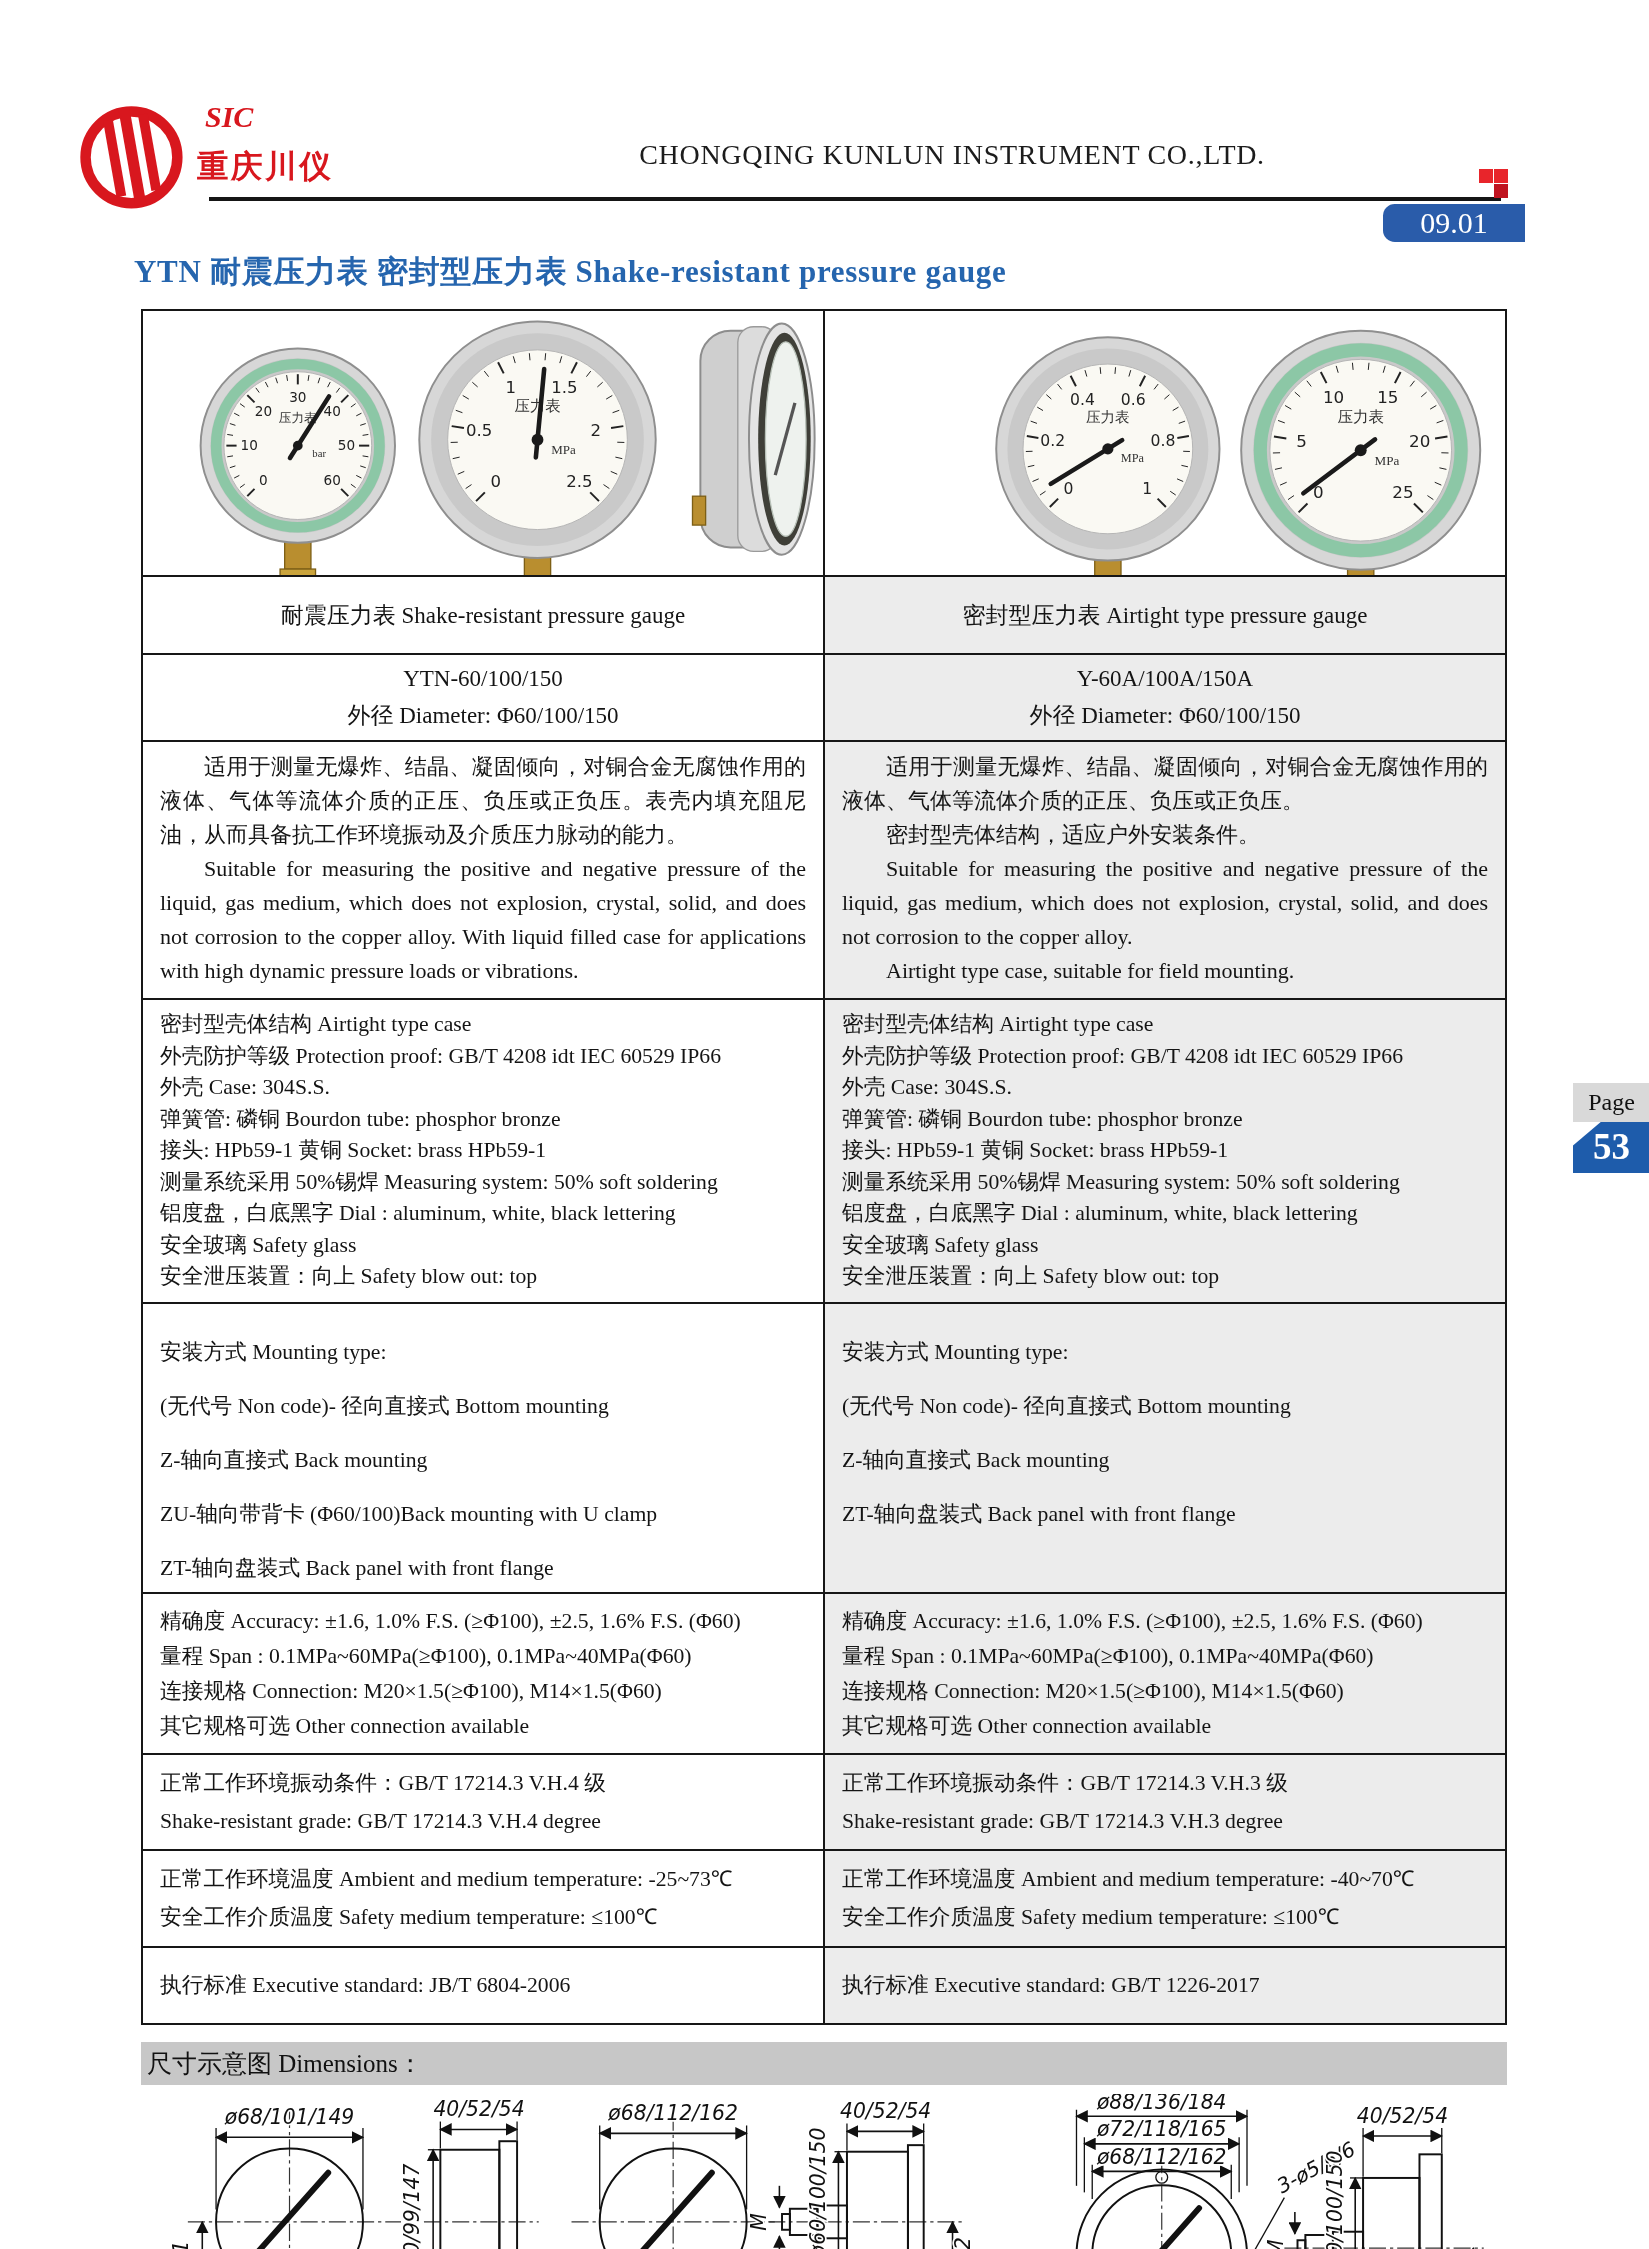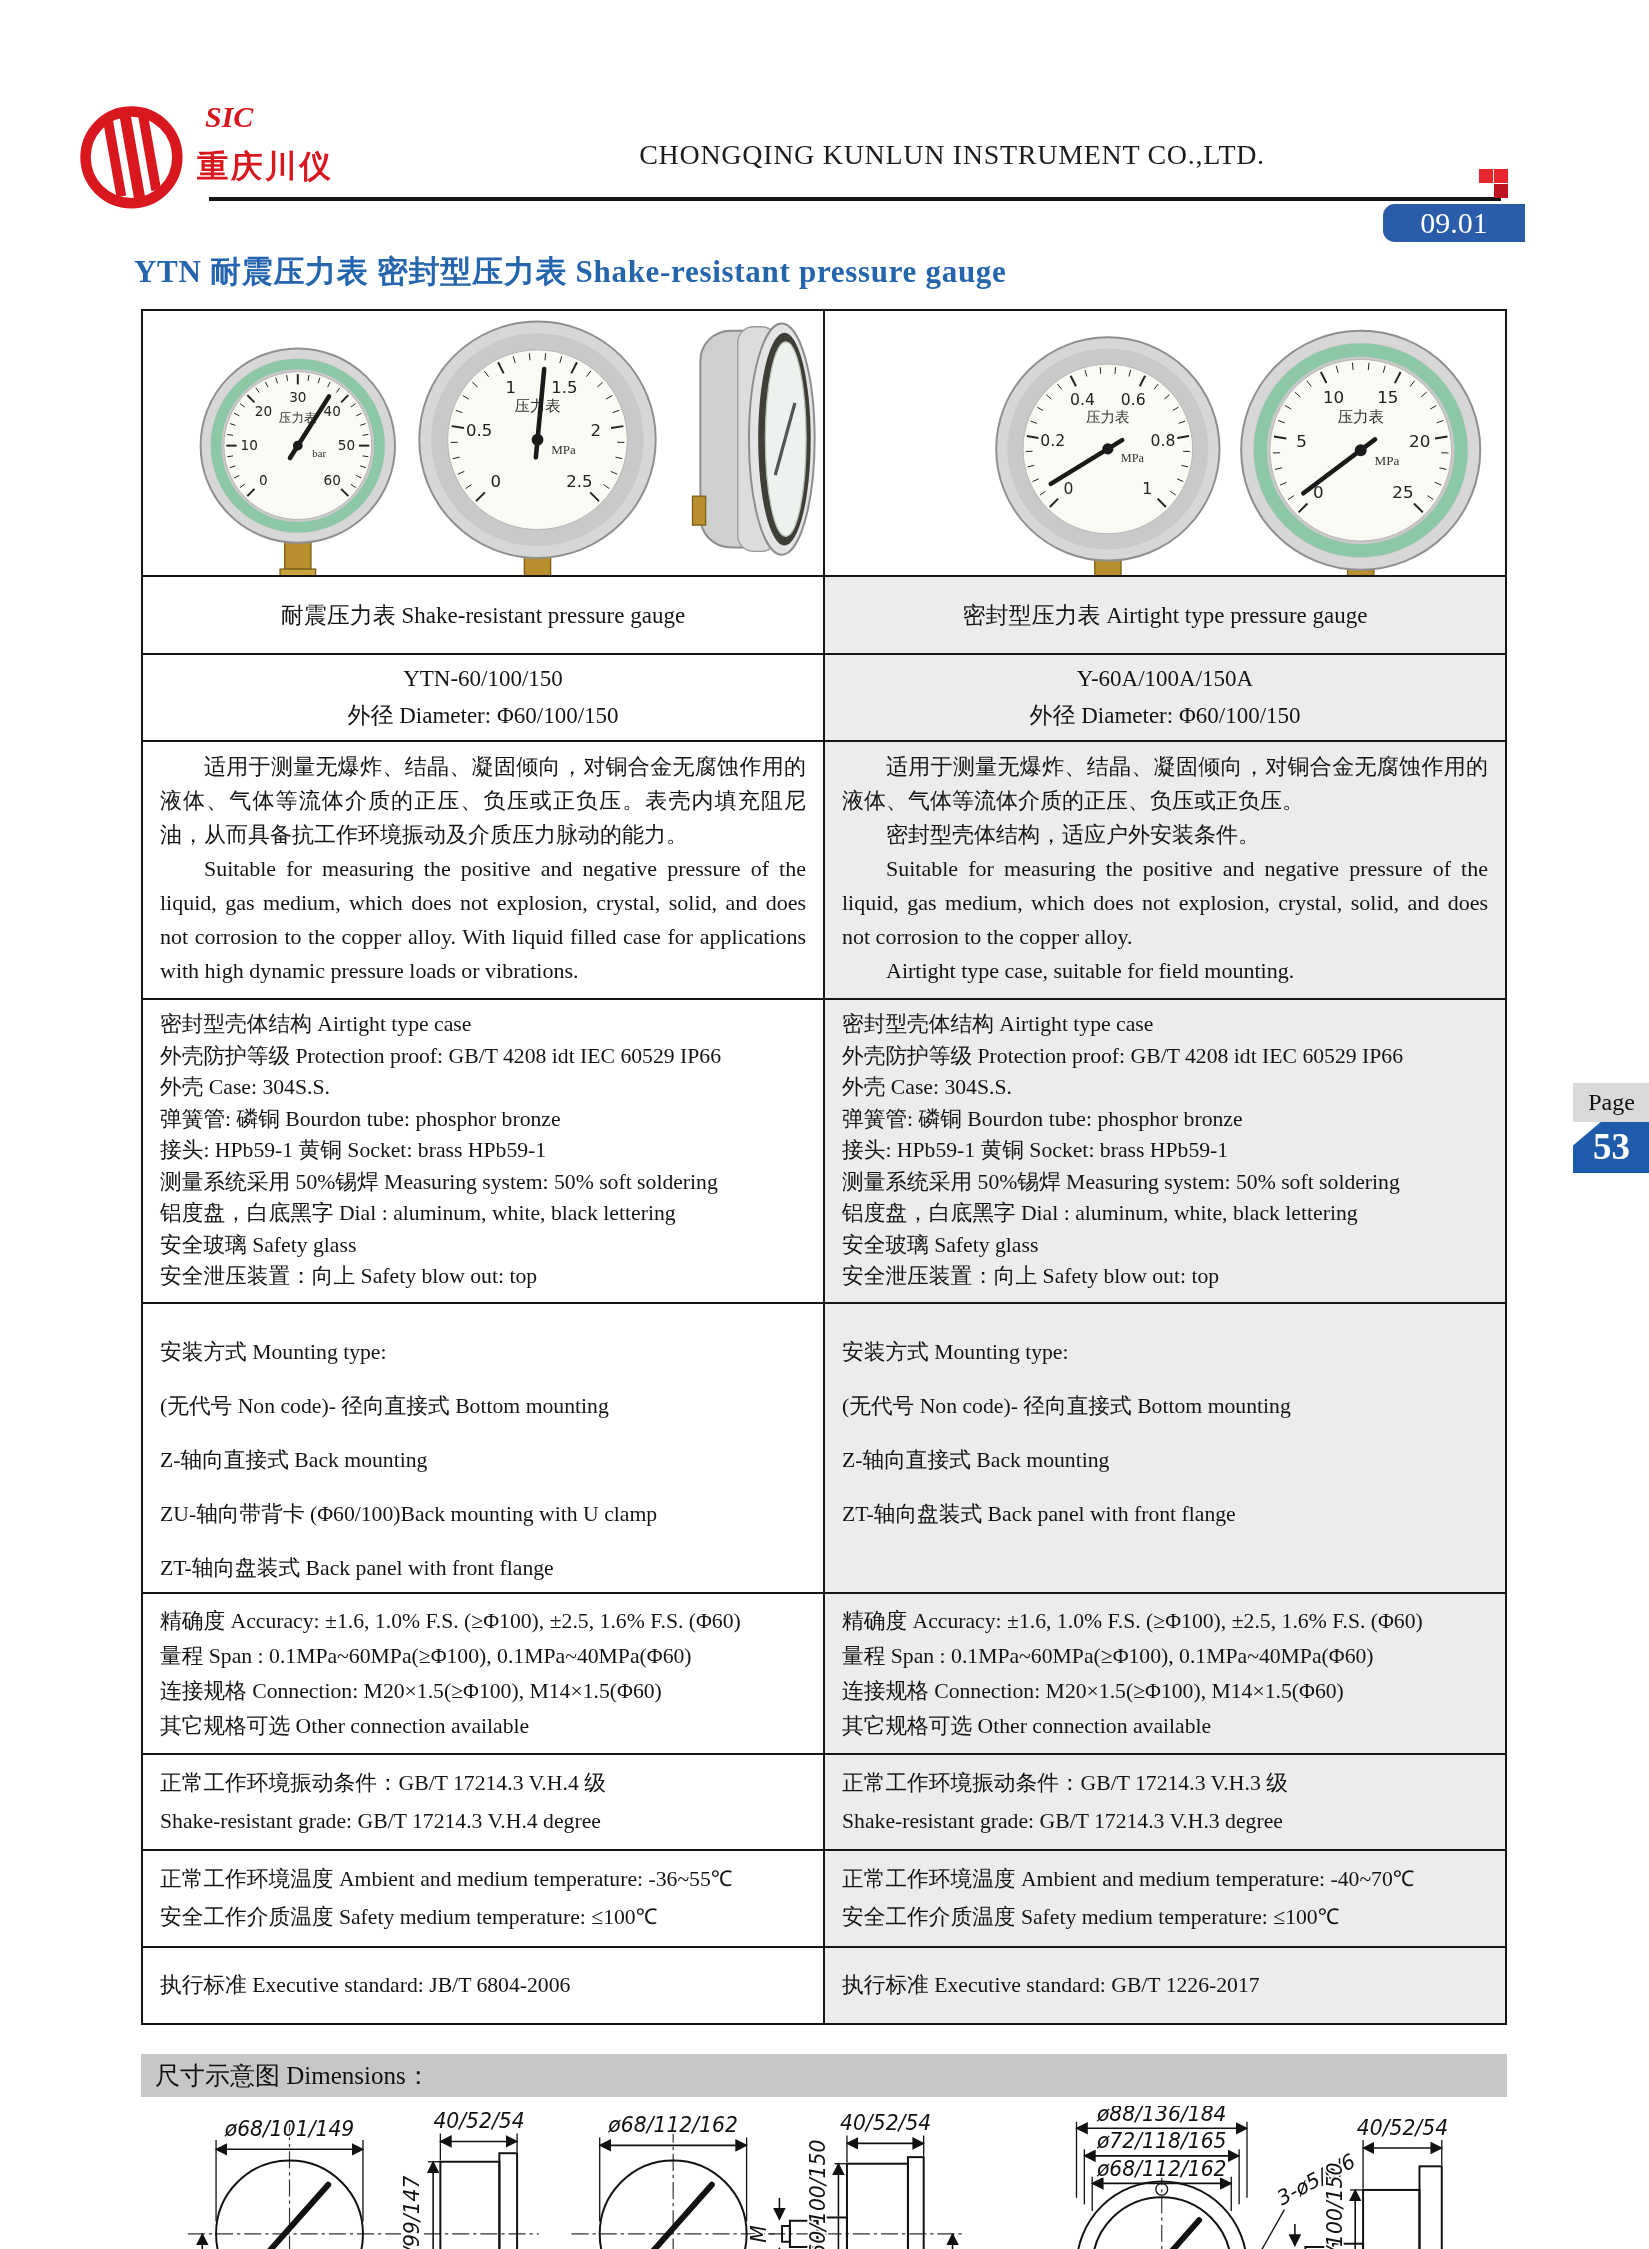--- a/index.html
+++ b/index.html
@@ -37,21 +37,21 @@
   .row-model .line{font-size:23px;line-height:37px;white-space:nowrap;}
   .para{font-size:22px;line-height:34px;text-align:justify;text-indent:2em;}
   .row-desc .t-cell{padding:7.9px 17px 10.5px 17px;}
   .row-specs .line{line-height:31.5px;white-space:nowrap;}
   .row-mount .line{line-height:30px;white-space:nowrap;margin-top:24px;}
   .row-perf .line{line-height:35px;white-space:nowrap;}
   .row-vib .line,.row-temp .line{line-height:38px;white-space:nowrap;}
   .row-std .t-cell{padding:22px 17px;}
   .row-std .line{line-height:31.5px;white-space:nowrap;}
   
-  .dim-bar{margin-top:29px;height:43px;background:#c7c7c7;font-size:25px;line-height:43px;padding-left:14px;color:#111;}
+  .dim-bar{margin-top:17px;height:43px;background:#c7c7c7;font-size:25px;line-height:43px;padding-left:6px;color:#111;}
   .dims-wrap{margin-top:9.2px;}
   .dims-svg{display:block;width:1366px;height:282px;}
   .ol{fill:none;stroke:#111;stroke-width:3px;}
   .thin{fill:none;stroke:#111;stroke-width:2px;}
   .dim{fill:none;stroke:#111;stroke-width:2.4px;}
   .cl{fill:none;stroke:#333;stroke-width:1.8px;stroke-dasharray:26 6 5 6;}
   .needle-l{stroke:#111;stroke-width:9px;stroke-linecap:round;}
   .cad{font-family:"DejaVu Sans",sans-serif;font-style:italic;font-size:31px;fill:#111;text-anchor:middle;
        paint-order:stroke;stroke:#ffffff;stroke-width:5px;}
   .gauge-svg{display:block;width:100%;height:100%;}
@@ -379,21 +379,21 @@
             <div class="line">Shake-resistant grade: GB/T 17214.3 V.H.4 degree</div>
           </div>
         <div class="t-cell shade">
             <div class="line">正常工作环境振动条件：GB/T 17214.3 V.H.3 级</div>
             <div class="line">Shake-resistant grade: GB/T 17214.3 V.H.3 degree</div>
           </div>
       </div>
 
       <div class="t-row row-temp">
         <div class="t-cell first">
-            <div class="line">正常工作环境温度 Ambient and medium temperature: -36~55℃</div>
+            <div class="line">正常工作环境温度 Ambient and medium temperature: -25~73℃</div>
             <div class="line">安全工作介质温度 Safety medium temperature:  ≤100℃</div>
           </div>
         <div class="t-cell shade">
             <div class="line">正常工作环境温度 Ambient and medium temperature: -40~70℃</div>
             <div class="line">安全工作介质温度 Safety medium temperature:  ≤100℃</div>
           </div>
       </div>
 
       <div class="t-row row-std">
         <div class="t-cell first">

